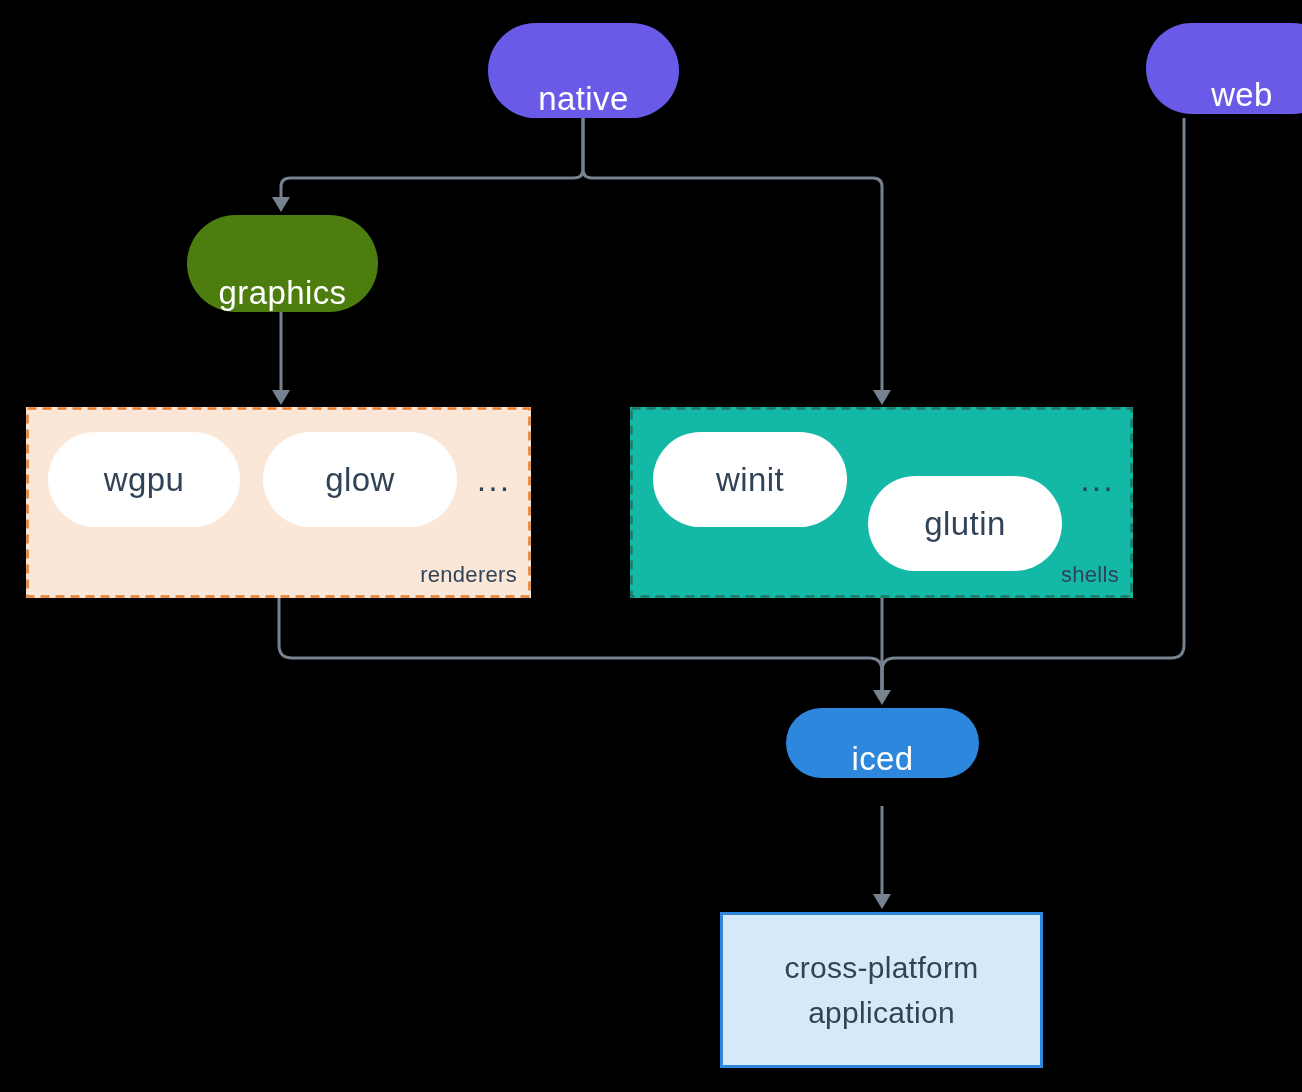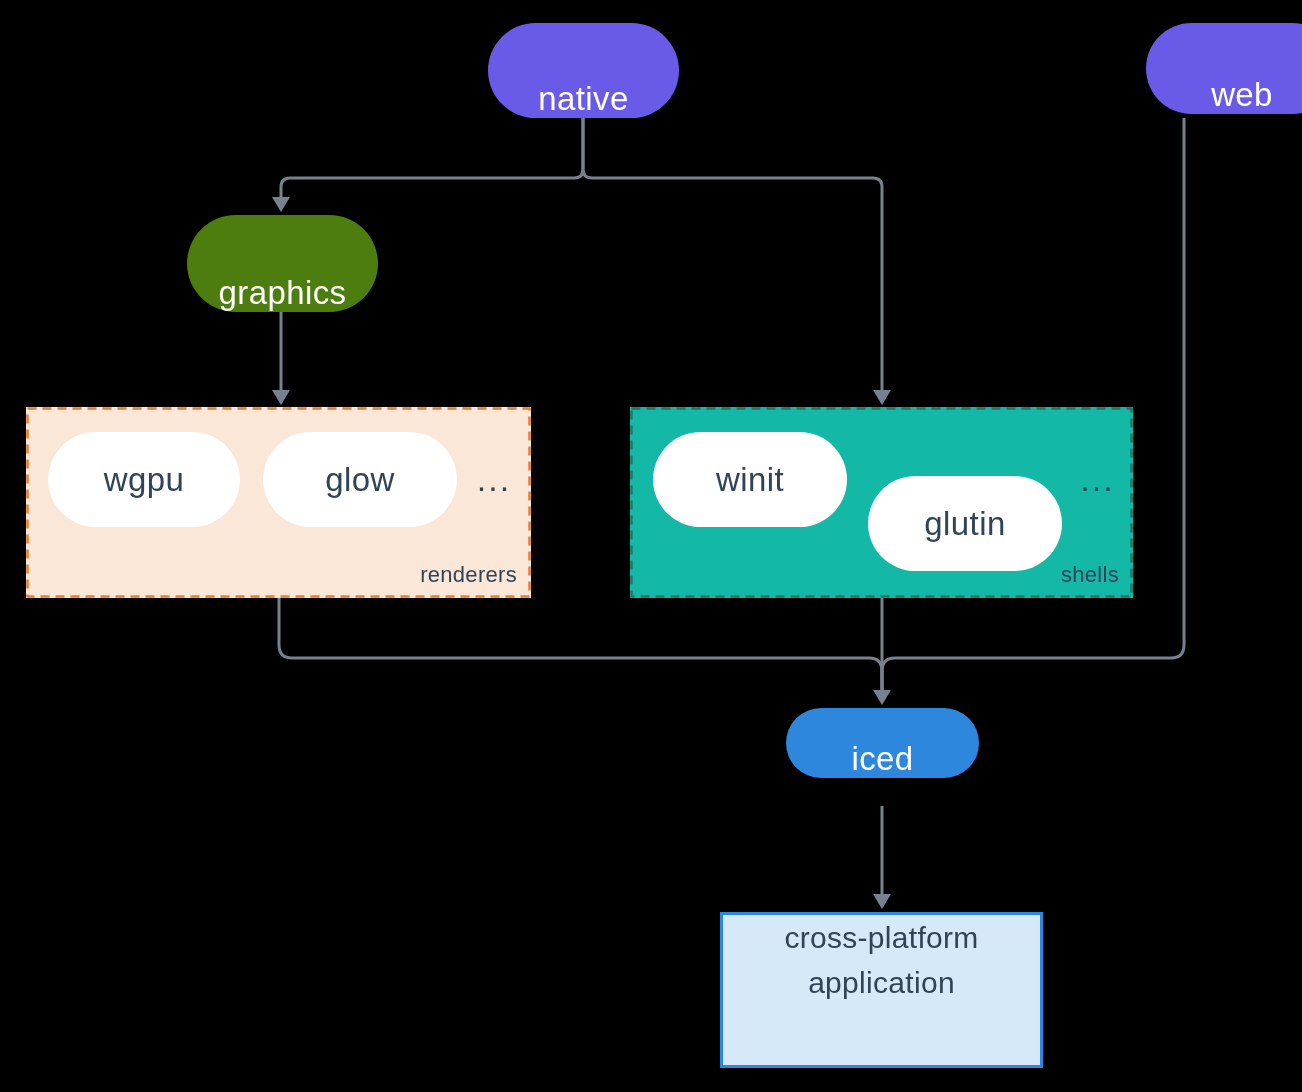--- a/index.html
+++ b/index.html
@@ -94,21 +94,21 @@
     letter-spacing: 0.3px;
   }
   .app-box {
     position: absolute;
     left: 720px; top: 912px;
     width: 323px; height: 156px;
     box-sizing: border-box;
     background: #D6E9F9;
     border: 3px solid #2E86DE;
     display: flex;
-    align-items: flex-start;
+    align-items: center;
     justify-content: center;
     text-align: center;
     color: #314457;
     font-size: 30px;
     line-height: 1.5;
     letter-spacing: 0.3px;
     padding: 0 40px;
   }
 </style>
 </head>

